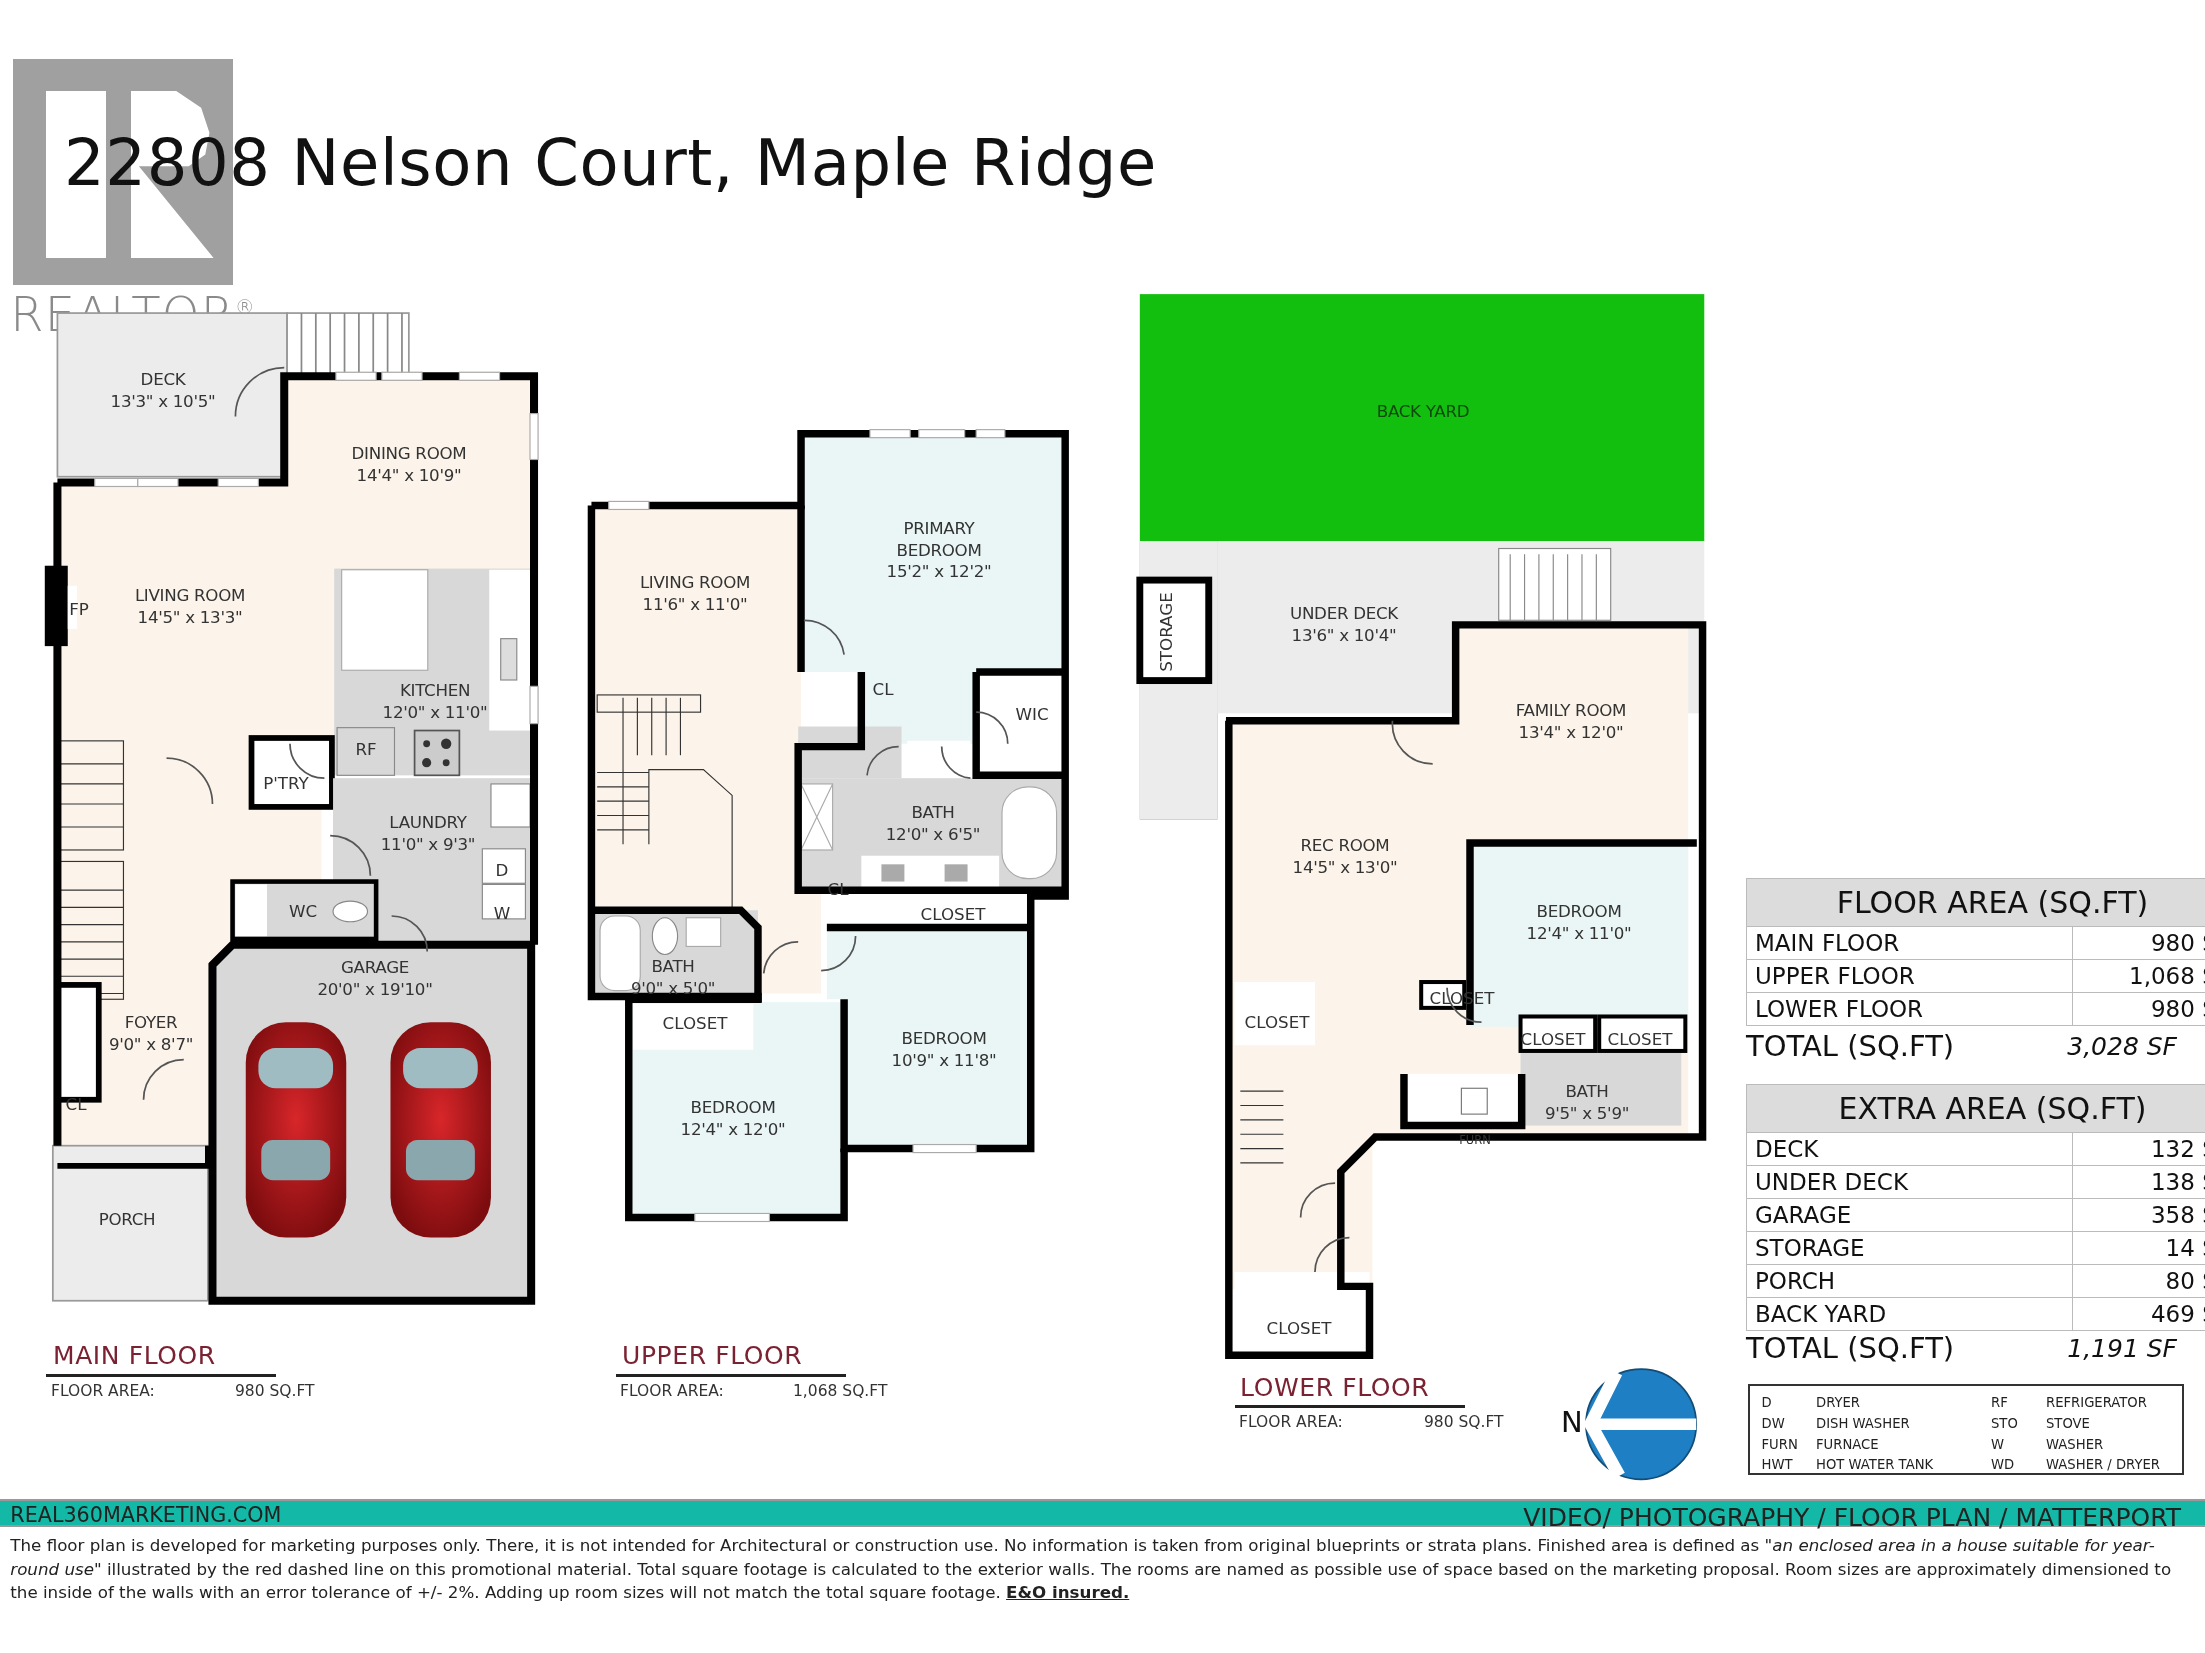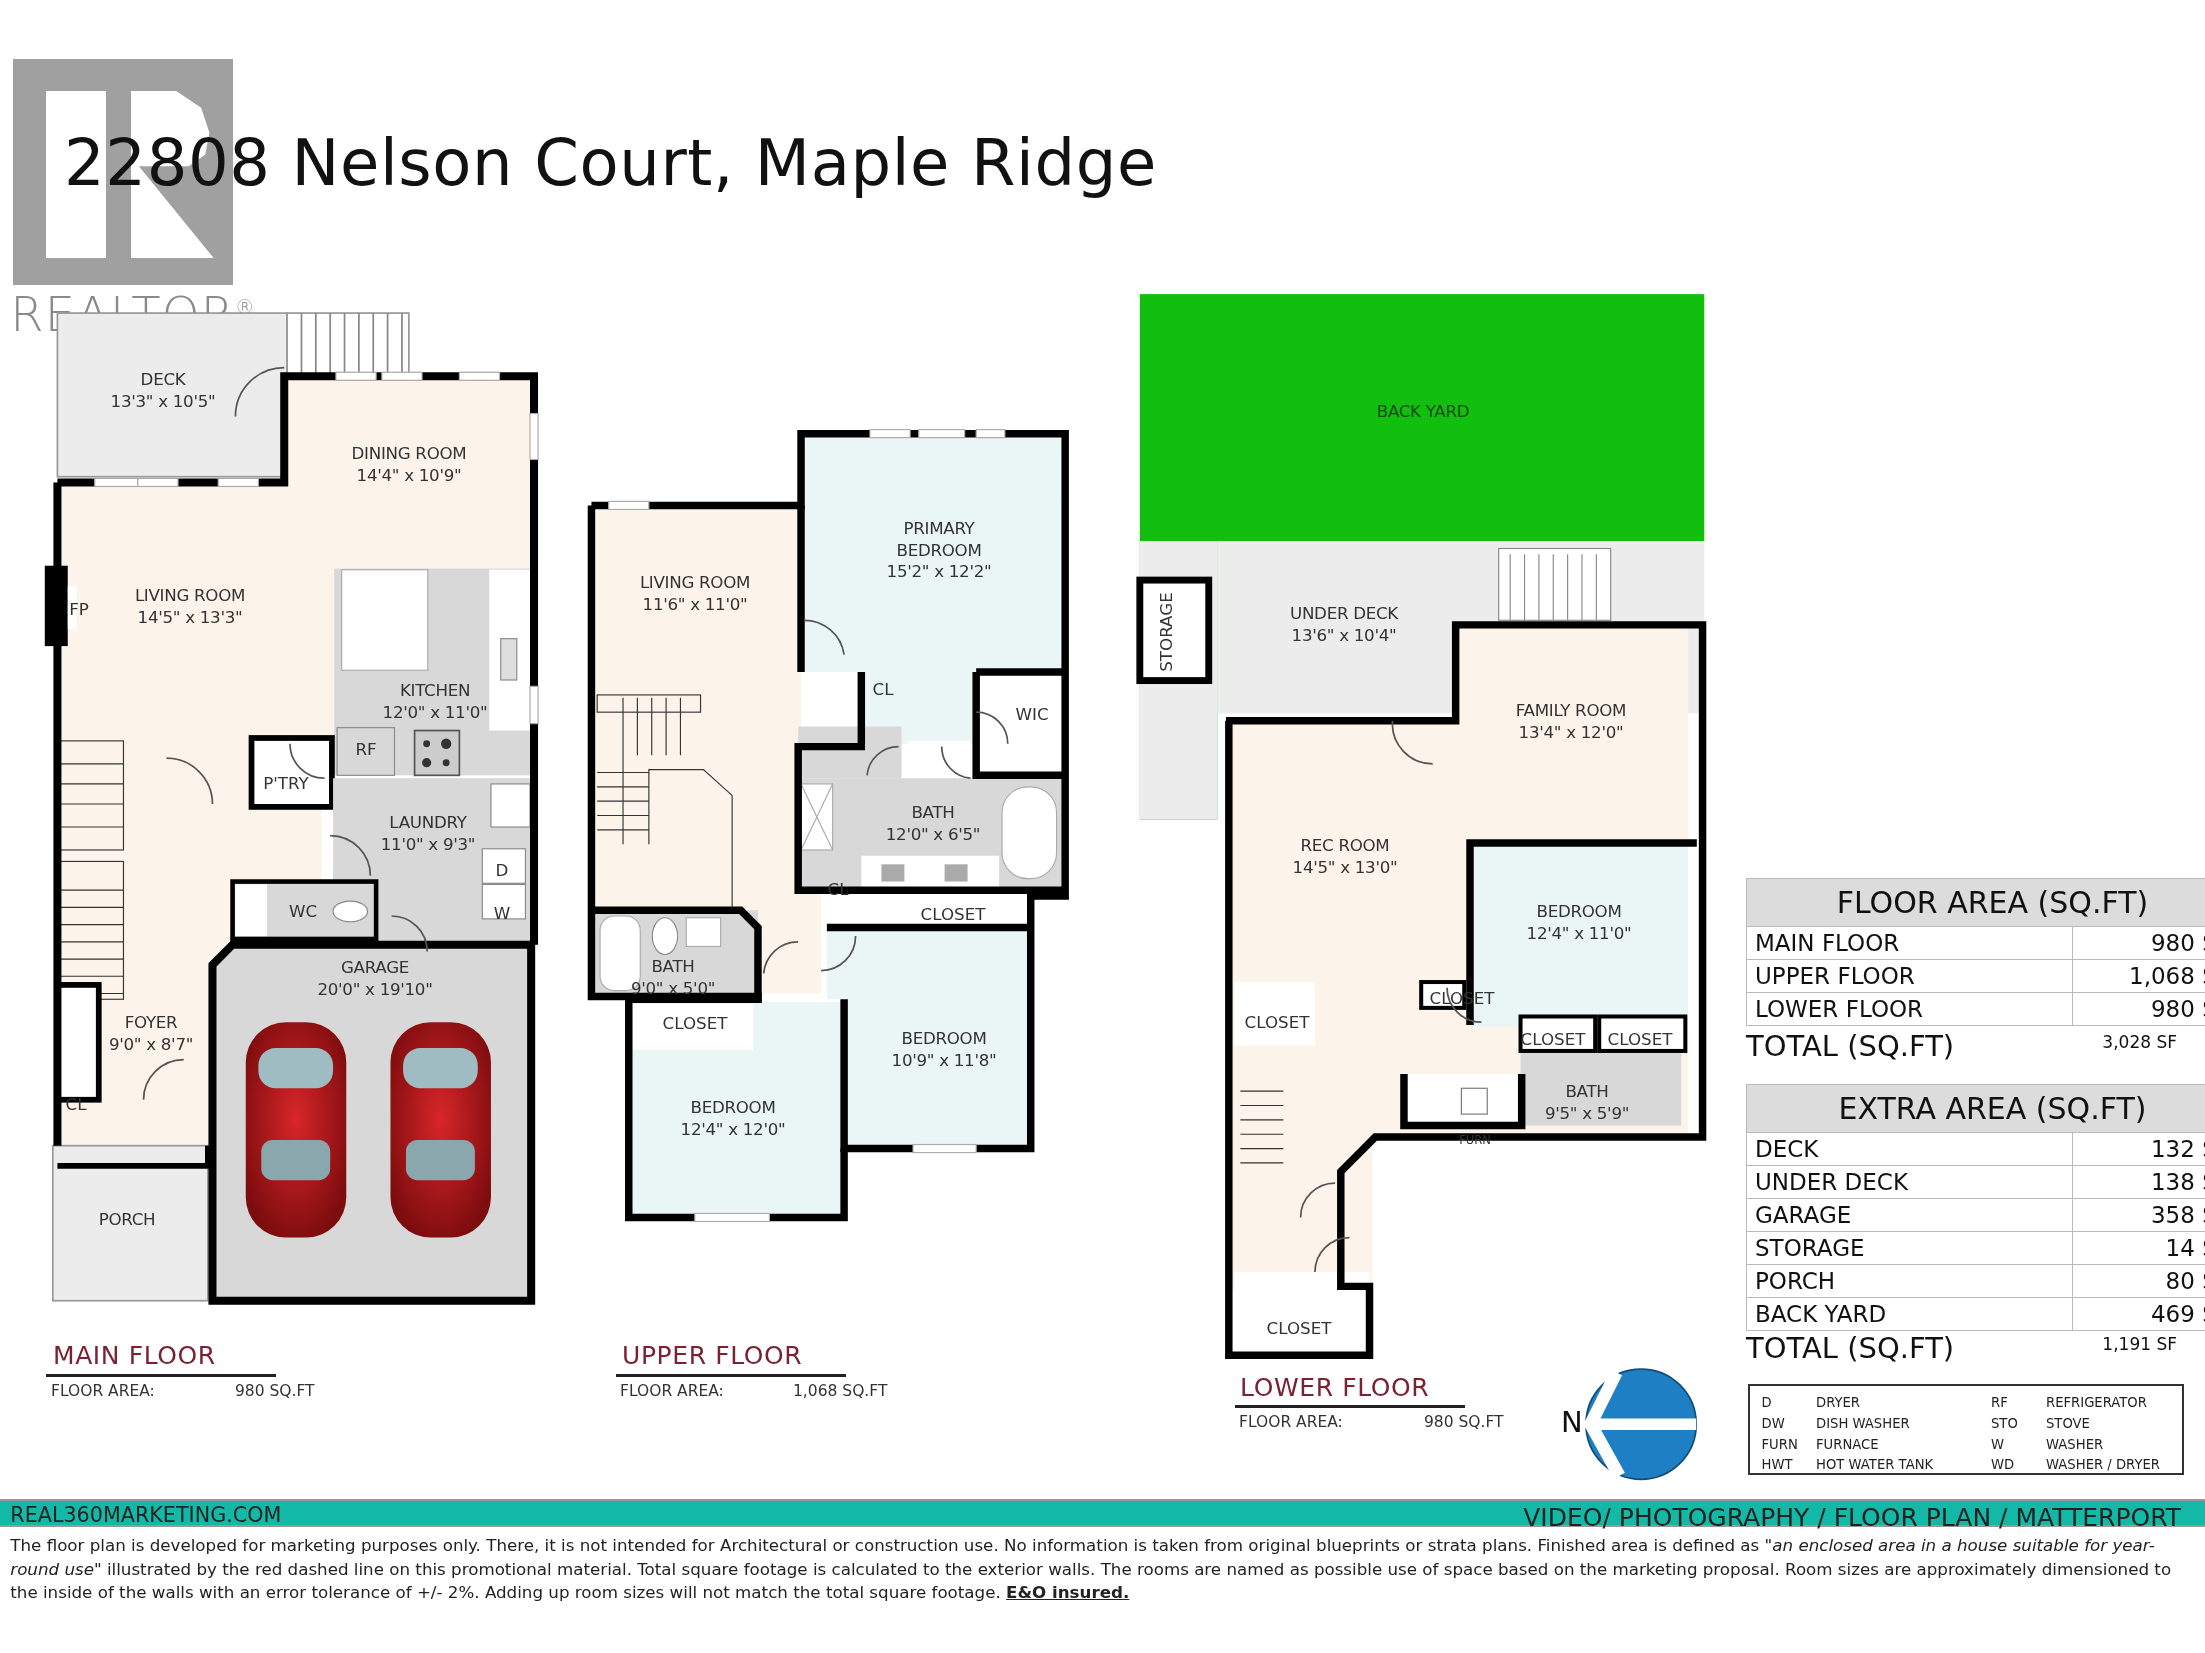--- a/index.html
+++ b/index.html
@@ -22,21 +22,21 @@
   .floor-caption { position:absolute; font-size:25px; color:#7a2232; letter-spacing:0.6px; }
   .floor-rule { position:absolute; height:2.9px; background:#222; }
   .floor-area-label { position:absolute; font-size:15.5px; color:#333; }
 
   
   .tbl { position:absolute; left:1746px; width:493px; border-collapse:collapse; font-size:23px; }
   .tbl th { background:#dcdcdc; font-weight:normal; font-size:30px; height:45px; border:1.1px solid #bbb; text-align:center; }
   .tbl td { height:32px; border:1.1px solid #bbb; padding:0 8px; }
   .tbl td.val { text-align:right; width:149px; }
   .total-row { position:absolute; left:1746px; width:439px; display:flex; justify-content:space-between; font-size:29px; }
-  .total-row .tv { font-size:17px; padding-right:8px; padding-top:3.4px; }
+  .total-row .tv { font-size:25px; padding-right:8px; padding-top:3.4px;font-style:italic; }
 
   .legend { position:absolute; left:1748px; top:1384px; width:436px; height:91px; border:2.3px solid #333; box-sizing:border-box; font-size:13.2px; color:#222; }
   .legend .row { position:absolute; }
   .footer-bar { position:absolute; left:0; top:1499px; width:2205px; height:27.6px; background:#14b8a6; border-top:2.3px solid #999; border-bottom:2.3px solid #999; box-sizing:border-box; }
   .footer-left { position:absolute; left:10.3px; top:2.3px; font-size:20.7px; color:#222; }
   .footer-right { position:absolute; right:24px; top:2.3px; font-size:25px; color:#222; }
   .disclaimer { position:absolute; left:10.3px; top:1534px; width:2182px; font-size:16.7px; line-height:23.5px; color:#222; }
   .disclaimer em { font-style:italic; }
   .disclaimer u { font-weight:bold; }
 </style>

